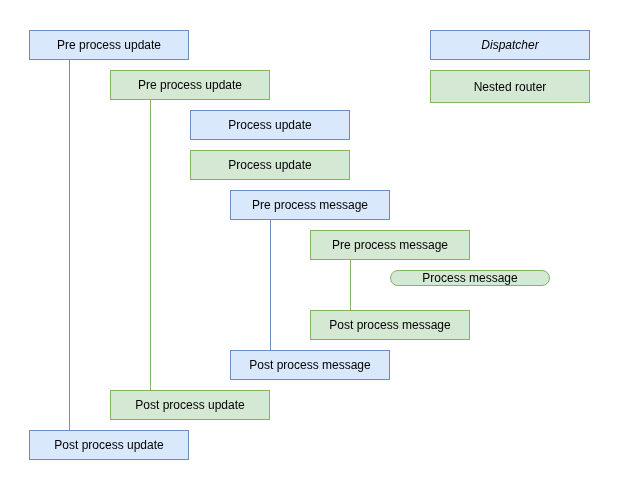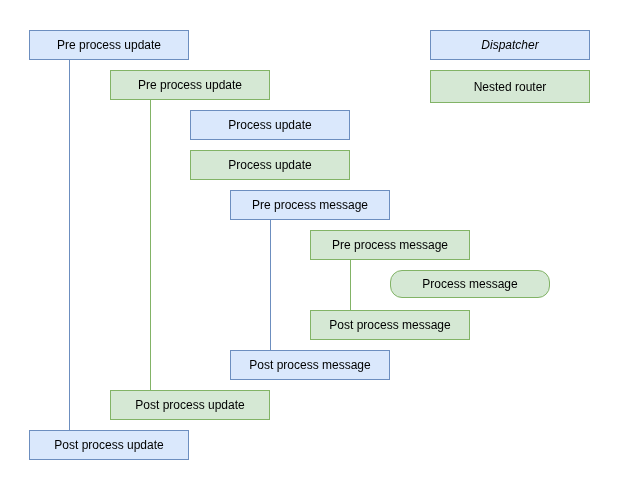--- a/index.html
+++ b/index.html
@@ -57,20 +57,20 @@
     <div class="edge blue" style="left: 69px; top: 60px; height: 370px;"></div>
     <div class="edge green" style="left: 150px; top: 100px; height: 290px;"></div>
     <div class="edge blue" style="left: 270px; top: 220px; height: 130px;"></div>
     <div class="edge green" style="left: 350px; top: 260px; height: 50px;"></div>
     <div class="node blue" style="left: 29px; top: 30px; width: 160px; height: 30px;">Pre process update</div>
     <div class="node green" style="left: 110px; top: 70px; width: 160px; height: 30px;">Pre process update</div>
     <div class="node blue" style="left: 190px; top: 110px; width: 160px; height: 30px;">Process update</div>
     <div class="node green" style="left: 190px; top: 150px; width: 160px; height: 30px;">Process update</div>
     <div class="node blue" style="left: 230px; top: 190px; width: 160px; height: 30px;">Pre process message</div>
     <div class="node green" style="left: 310px; top: 230px; width: 160px; height: 30px;">Pre process message</div>
-    <div class="node green" style="left: 390px; top: 270px; width: 160px; height: 28px; border-radius: 12px;">Process message</div>
+    <div class="node green" style="left: 390px; top: 270px; width: 160px; height: 16px; border-radius: 12px;">Process message</div>
     <div class="node green" style="left: 310px; top: 310px; width: 160px; height: 30px;">Post process message</div>
     <div class="node blue" style="left: 230px; top: 350px; width: 160px; height: 30px;">Post process message</div>
     <div class="node green" style="left: 110px; top: 390px; width: 160px; height: 30px;">Post process update</div>
     <div class="node blue" style="left: 29px; top: 430px; width: 160px; height: 30px;">Post process update</div>
     <div class="node blue" style="left: 430px; top: 30px; width: 160px; height: 30px; font-style: italic;">Dispatcher</div>
     <div class="node green" style="left: 430px; top: 70px; width: 160px; height: 33px;">Nested router</div>
   </div>
 
 </body></html>

